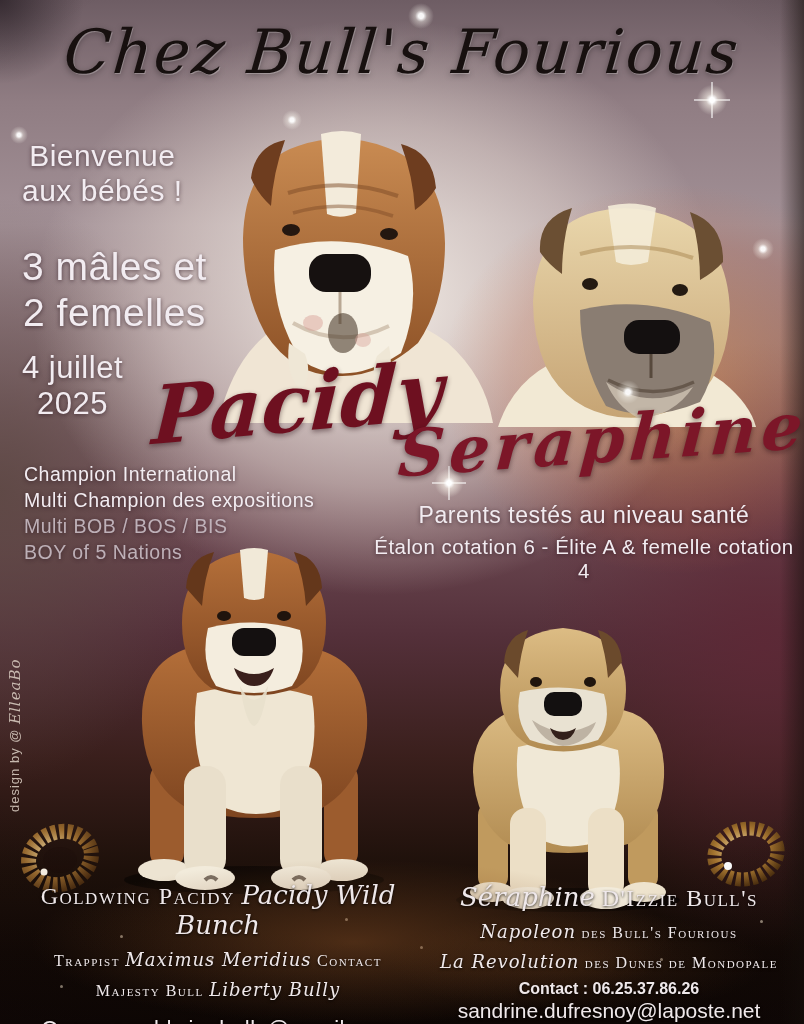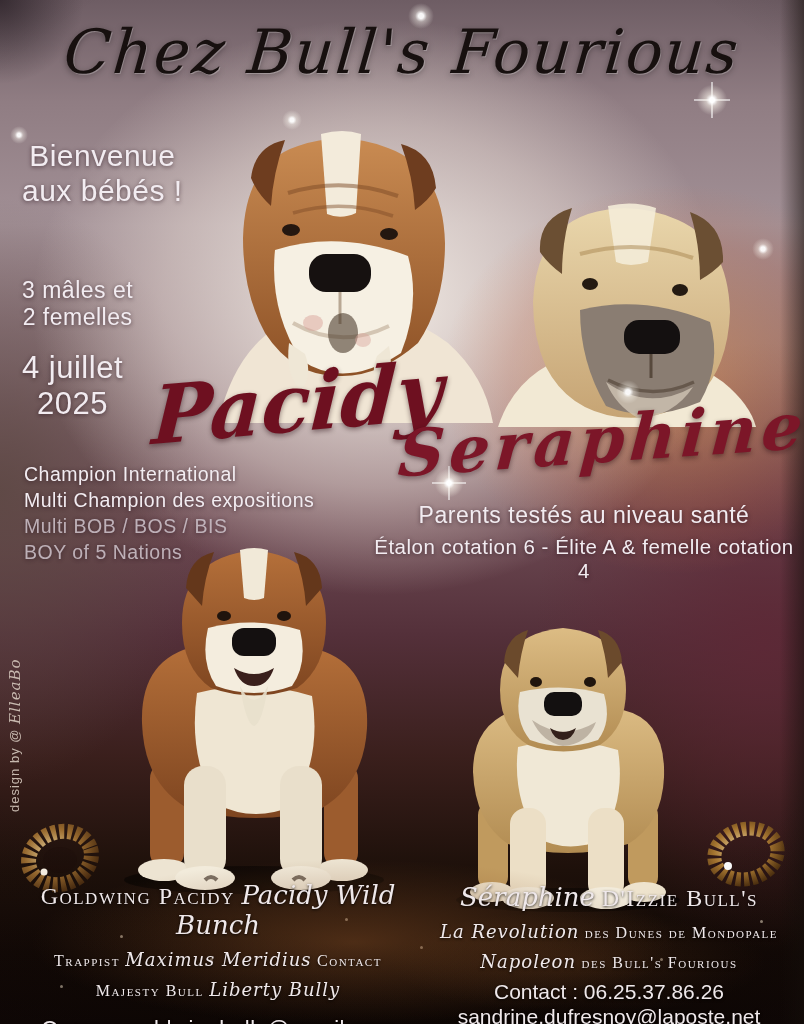--- a/index.html
+++ b/index.html
@@ -28,21 +28,21 @@
 
   .title{
     left:0;right:0;top:16px;text-align:center;
     font-family:"DejaVu Serif",serif;font-style:italic;
     font-size:61px;color:#17100f;letter-spacing:2px;
     transform:skewX(-5deg);
     text-shadow:1px 1px 0 rgba(255,255,255,0.25), 0 2px 6px rgba(0,0,0,0.35);
   }
   .intro-block{left:22px;font-size:30px;line-height:1.17;text-align:center;}
   .welcome{top:138px;}
-  .litter{top:244px;font-size:23px;margin-top:33px;}
+  .litter{top:244px;font-size:39px;}
   .whelp-date{top:350px;font-size:31px;}
 
   .script-name{
     font-family:"DejaVu Serif",serif;font-style:italic;font-weight:bold;
     color:#6e1020;text-shadow:0 2px 5px rgba(30,5,12,0.45);
   }
   .sire-name{left:152px;top:356px;font-size:80px;transform:rotate(-5deg) skewX(-8deg);}
   .dam-name{left:398px;top:402px;font-size:64px;letter-spacing:5px;transform:rotate(-4deg) skewX(-8deg);color:#7c1628;}
 
   .achievements{left:24px;top:462px;font-size:19.5px;line-height:1.33;}
@@ -55,21 +55,21 @@
   .smallcaps{font-family:"Liberation Serif",serif;font-variant:small-caps;letter-spacing:1.5px;}
   .scripty{font-family:"DejaVu Serif",serif;font-style:italic;}
 
   .ped-left{left:14px;top:880px;width:408px;text-align:center;color:#efe8ea;text-shadow:0 1px 3px rgba(0,0,0,0.8);}
   .ped-right{left:420px;top:882px;width:378px;text-align:center;color:#efe8ea;text-shadow:0 1px 3px rgba(0,0,0,0.8);}
   .ped-l1{font-size:24px;}
   .ped-l1 .scripty{font-size:26px;}
   .ped-sub{font-size:16px;margin-top:9px;letter-spacing:1px;}
   .ped-sub .scripty{font-size:18px;}
   .owner-line{margin-top:16px;font-size:22px;font-family:"Liberation Sans",sans-serif;letter-spacing:0.5px;}
-  .contact-line{margin-top:8px;font-size:21px;font-weight:normal;}
+  .contact-line{margin-top:8px;font-size:16px;font-weight:bold;}
   .email-line{font-size:21px;margin-top:1px;}
 
   .credit{
     left:6px;top:612px;height:200px;
     writing-mode:vertical-rl;transform:rotate(180deg);
     font-size:13px;color:#d6c9be;letter-spacing:1px;opacity:0.9;
   }
   .credit .sig{font-family:"DejaVu Serif",serif;font-style:italic;font-size:15px;}
 
   .dog{position:absolute;pointer-events:none;}
@@ -287,26 +287,26 @@
     </div>
     <div class="owner-line">Owner : goldwingbully@gmail.com</div>
   </div>
 
   <div class="abs ped-right">
     <div class="ped-l1">
       <span class="scripty">Séraphine</span>
       <span class="smallcaps">D'Izzie Bull's</span>
     </div>
     <div class="ped-sub">
+      <span class="scripty">Napoleon</span>
+      <span class="smallcaps">des Bull's Fourious</span>
+    </div>
+    <div class="ped-sub">
       <span class="scripty">La Revolution</span>
       <span class="smallcaps">des Dunes de Mondopale</span>
-    </div>
-    <div class="ped-sub">
-      <span class="scripty">Napoleon</span>
-      <span class="smallcaps">des Bull's Fourious</span>
     </div>
     <div class="contact-line">Contact : 06.25.37.86.26</div>
     <div class="email-line">sandrine.dufresnoy@laposte.net</div>
   </div>
 
   <div class="abs credit">
     <span>design by @</span>
     <span class="sig">ElleaBo</span>
   </div>
 

